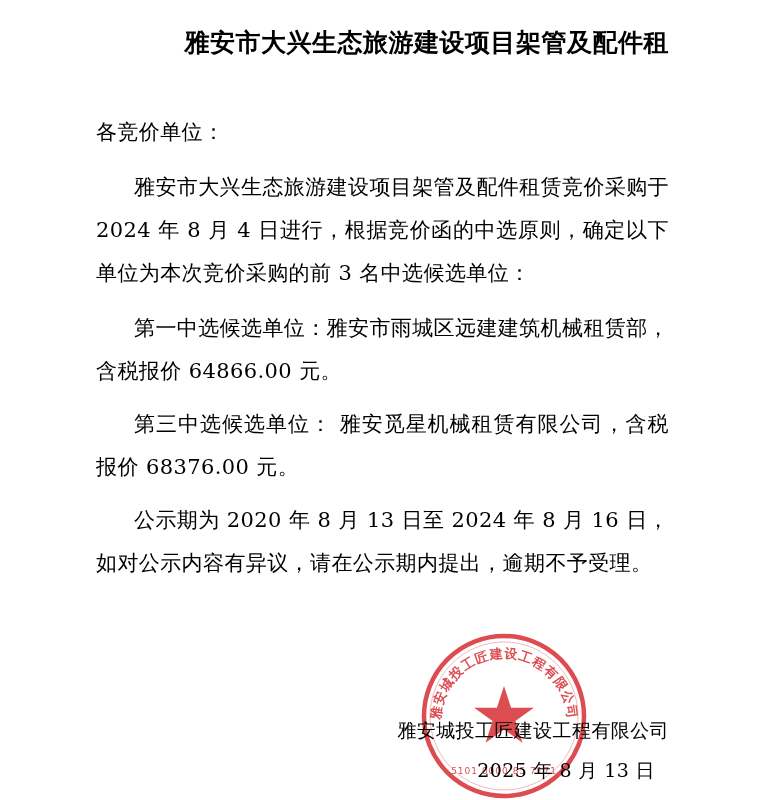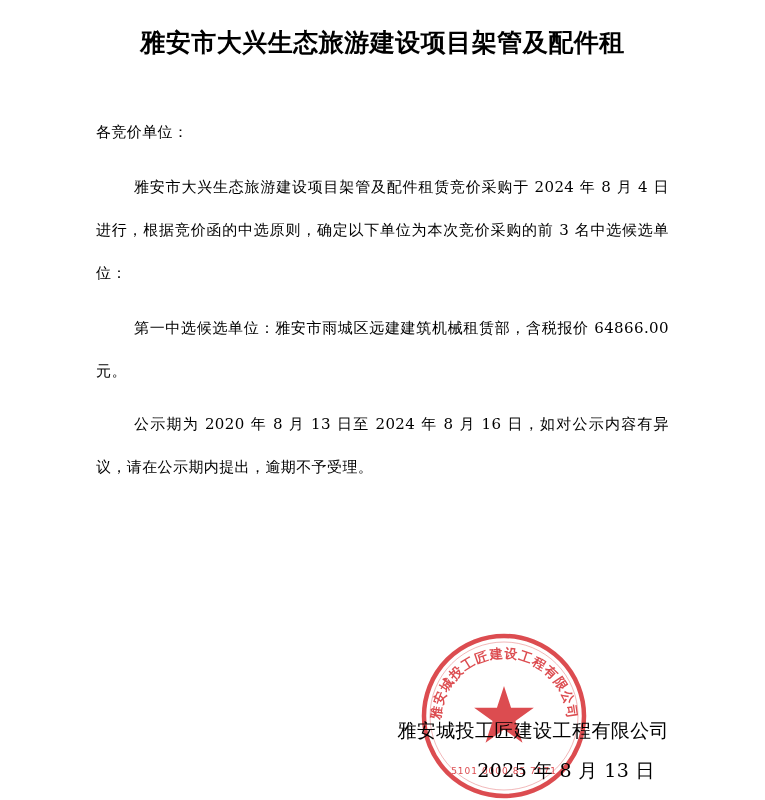--- a/index.html
+++ b/index.html
@@ -18,34 +18,34 @@
   .page {
     position: relative;
     width: 765px;
     height: 800px;
     box-sizing: border-box;
     padding: 0 96px;
   }
   .doc-title {
     margin: 0;
     padding-top: 22px;
-    text-align: center;
+    text-align: right;
     font-size: 25px;
     font-weight: bold;
     line-height: 41px;
     letter-spacing: 0.5px;
     font-family: "DejaVu Serif", "Liberation Serif", serif;
   }
   .title-line {
     display: block;
     white-space: nowrap;
   }
   .body-block {
     margin-top: 48px;
-    font-size: 15px;
+    font-size: 21px;
     line-height: 43px;
     text-align: justify;
     text-justify: inter-ideograph;
   }
   .para {
     margin: 0 0 12px 0;
     text-indent: 0;
     letter-spacing: 0.4px;
   }
   .para.indent {
@@ -105,20 +105,21 @@
 <div class="page">
 
   <h1 class="doc-title">
     <span class="title-line">雅安市大兴生态旅游建设项目架管及配件租</span>
   </h1>
 
   <div class="body-block">
     <p class="para">各竞价单位：</p>
     <p class="para indent">雅安市大兴生态旅游建设项目架管及配件租赁竞价采购于 2024 年 8 月 4 日进行，根据竞价函的中选原则，确定以下单位为本次竞价采购的前 3 名中选候选单位：</p>
     <p class="para indent tight">第一中选候选单位：雅安市雨城区远建建筑机械租赁部，含税报价 64866.00 元。</p>
+    <p class="para indent tight">第三中选候选单位： 雅安觅星机械租赁有限公司，含税报价 68376.00 元。</p>
     <p class="para indent">公示期为 2020 年 8 月 13 日至 2024 年 8 月 16 日，如对公示内容有异议，请在公示期内提出，逾期不予受理。</p>
   </div>
 
   <div class="seal">
     <svg viewBox="0 0 172 172" xmlns="http://www.w3.org/2000/svg">
       <circle cx="86" cy="86" r="80" fill="none" stroke="#d5252a" stroke-width="4.5"></circle>
       <circle cx="86" cy="86" r="74" fill="none" stroke="#d5252a" stroke-width="0.8" opacity="0.5"></circle>
       <path id="arcpath" d="M 22 92 A 64 64 0 1 1 150 92" fill="none" stroke="none"></path>
       <text class="seal-text">
         <textPath href="#arcpath" startOffset="50%" text-anchor="middle">雅安城投工匠建设工程有限公司</textPath>

